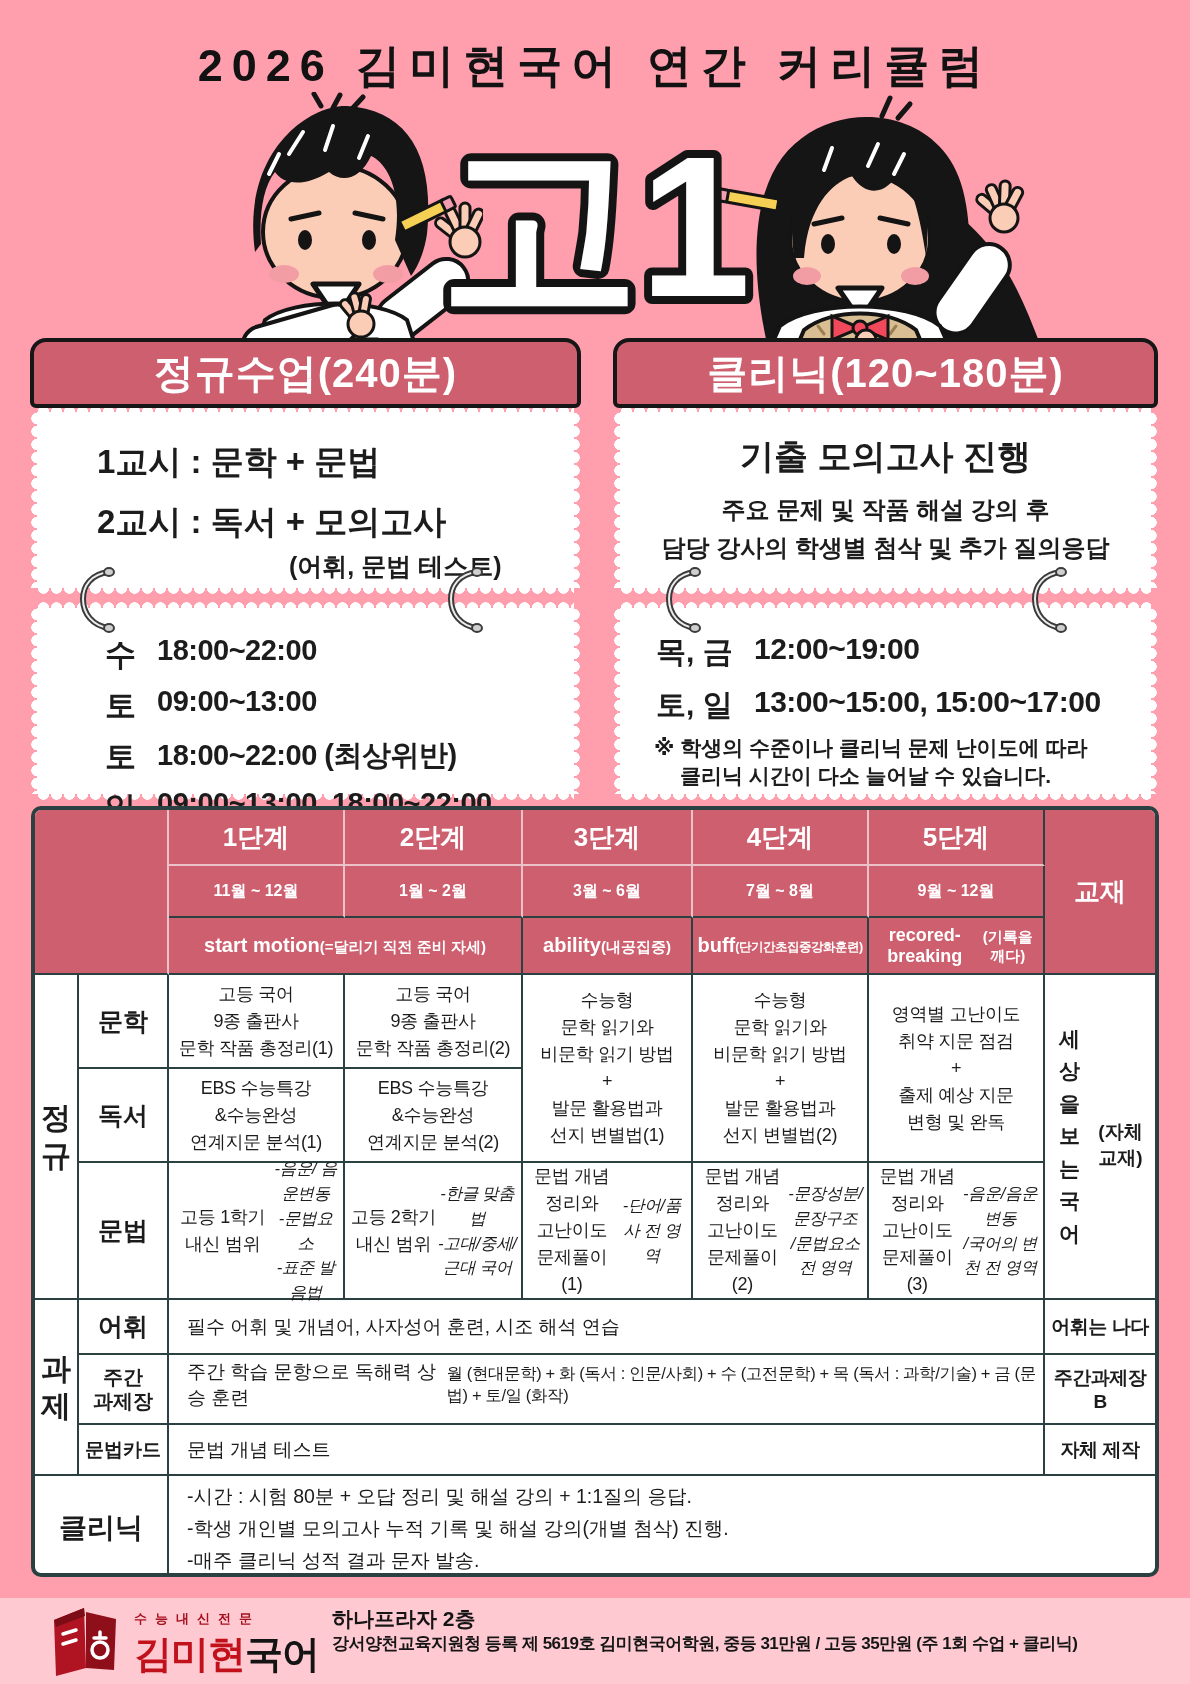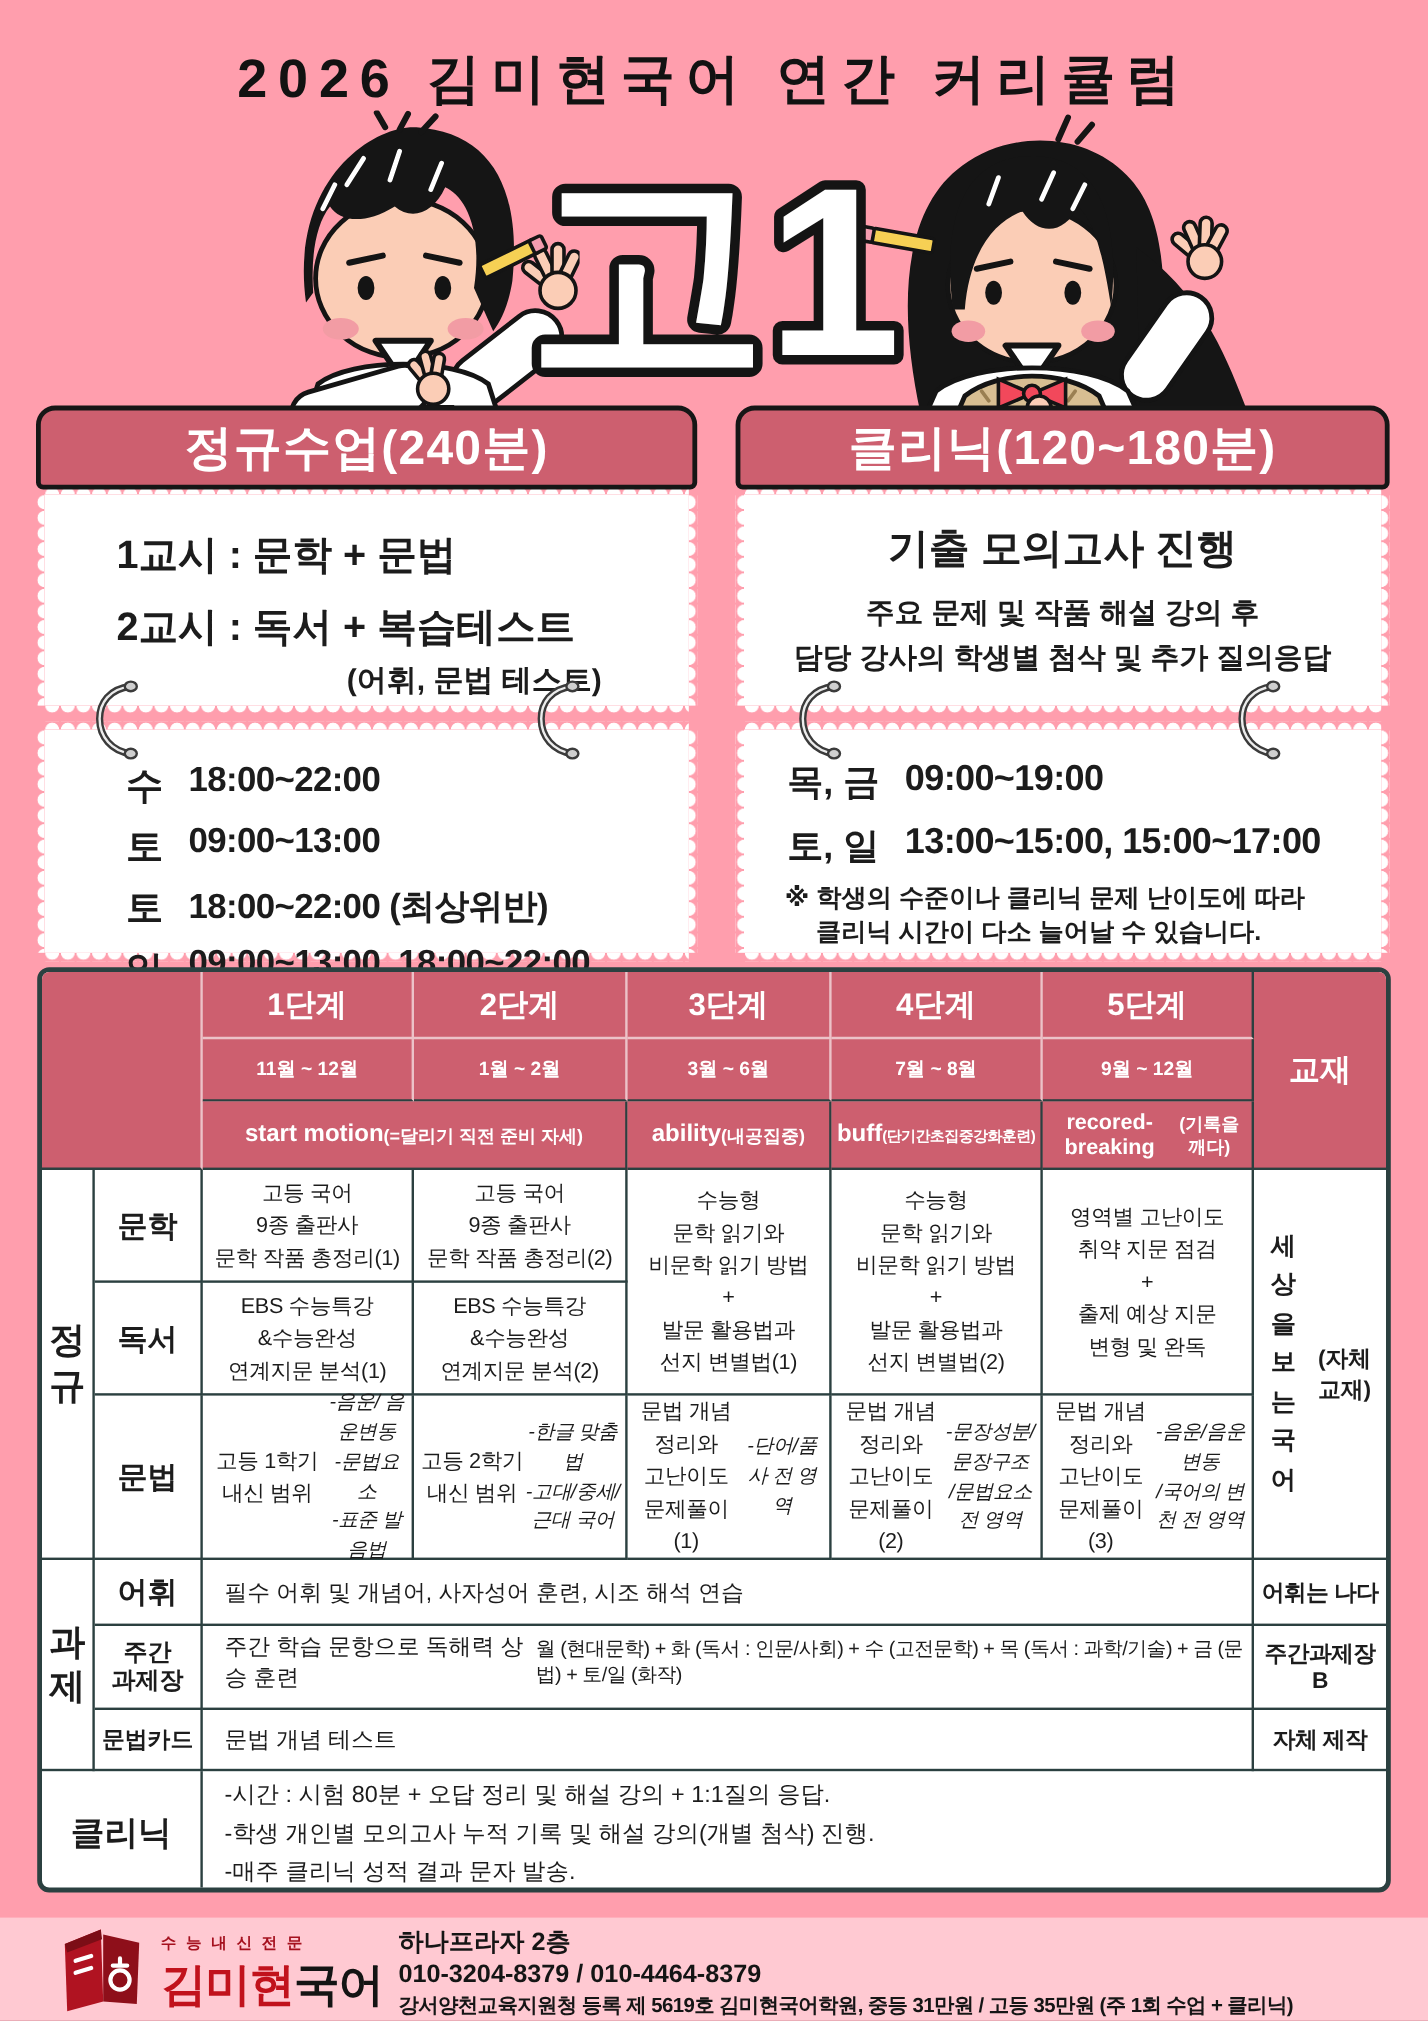--- a/index.html
+++ b/index.html
@@ -201,21 +201,21 @@
 
   <div class="panel-header" style="left:30px; width:551px;">
     <span>정규수업(240분)</span>
   </div>
   <div class="card" style="left:37px; top:412px; width:537px; height:176px;">
     <div class="sc sct"></div>
     <div class="sc scl"></div>
     <div class="sc scr"></div>
     <div class="sc scb"></div>
     <div class="l-line1">1교시 : 문학 + 문법</div>
-    <div class="l-line2">2교시 : 독서 + 복습테스트</div>
+    <div class="l-line2">2교시 : 독서 + 모의고사</div>
     <div class="l-note">(어휘, 문법 테스트)</div>
   </div>
   <div class="card" style="left:37px; top:608px; width:537px; height:186px;">
     <div class="sc sct"></div>
     <div class="sc scl"></div>
     <div class="sc scr"></div>
     <div class="sc scb"></div>
     <div class="sched" style="left:68px; top:26px;">
       <div class="srow">
         <span class="sday">수</span>
@@ -249,21 +249,21 @@
     <div class="r-sub2">담당 강사의 학생별 첨삭 및 추가 질의응답</div>
   </div>
   <div class="card" style="left:620px; top:608px; width:531px; height:186px;">
     <div class="sc sct"></div>
     <div class="sc scl"></div>
     <div class="sc scr"></div>
     <div class="sc scb"></div>
     <div class="sched" style="left:36px; top:24px;">
       <div class="srow" style="margin-bottom:12px;">
         <span class="r-day">목, 금</span>
-        <span class="stime" style="font-size:30px;">09:00~19:00</span>
+        <span class="stime" style="font-size:30px;">12:00~19:00</span>
       </div>
       <div class="srow">
         <span class="r-day">토, 일</span>
         <span class="stime" style="font-size:30px;">13:00~15:00, 15:00~17:00</span>
       </div>
     </div>
     <div class="r-note1">※ 학생의 수준이나 클리닉 문제 난이도에 따라</div>
     <div class="r-note2">클리닉 시간이 다소 늘어날 수 있습니다.</div>
   </div>
 
@@ -435,18 +435,17 @@
       <path d="M48 34 L60 34 M54 28 L54 34" stroke="#fff" stroke-width="3.5" stroke-linecap="round"></path>
     </svg>
     <div class="logo-text">
       <div class="logo-small">수능내신전문</div>
       <div class="logo-main">
         <span class="logo-red">김미현</span><span class="logo-black">국어</span>
       </div>
     </div>
     <div class="contact">
       <div class="contact-l1">하나프라자 2층</div>
-      <div class="contact-l2">010-3204-8379 / 010-4464-8379</div>
       <div class="contact-l3">강서양천교육지원청 등록 제 5619호 김미현국어학원, 중등 31만원 / 고등 35만원 (주 1회 수업 + 클리닉)</div>
     </div>
   </div>
 
 </div>
 
 </body></html>

